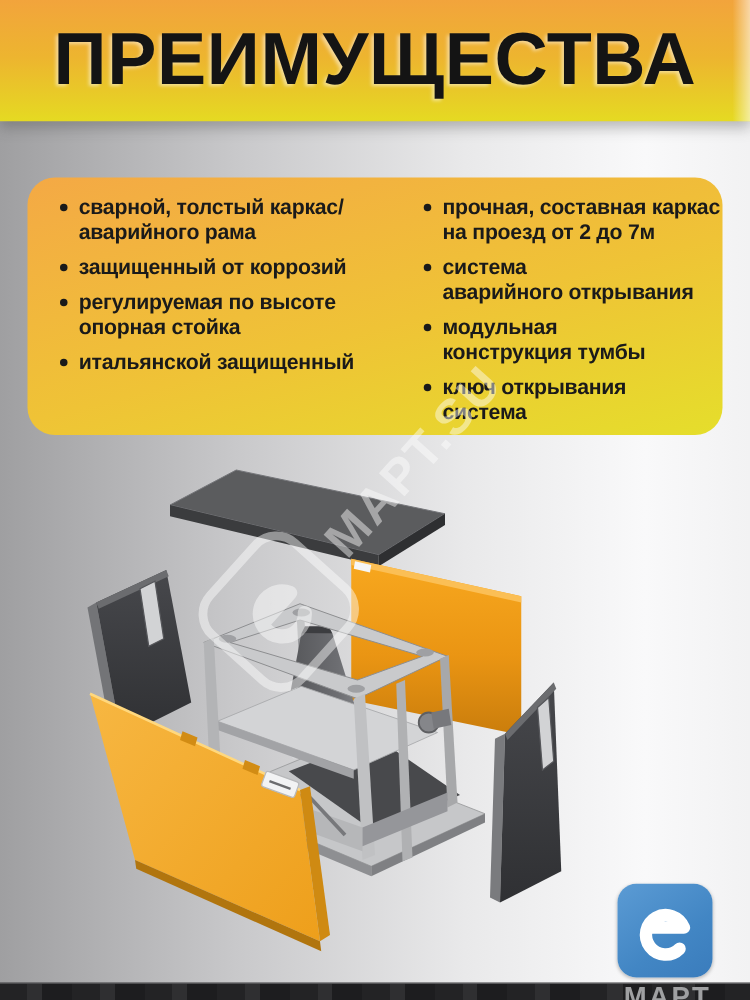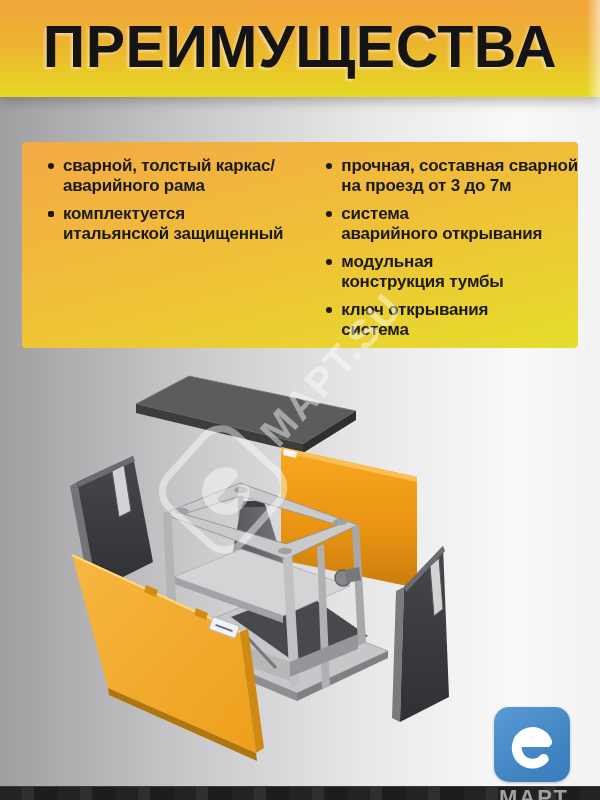--- a/index.html
+++ b/index.html
@@ -24,21 +24,21 @@
   }
   .title {
     margin:0; padding-bottom:4px;
     font-size:59px; font-weight:700; color:#141414; letter-spacing:0.5px;
     text-shadow:-2px 2px 3px rgba(255,255,255,.5);
     white-space:nowrap;
   }
   
   .card {
     position:absolute; left:22px; top:142px; width:556px; height:206px; z-index:4;
-    border-radius:4px; box-sizing:border-box;
+    border-radius:22px; box-sizing:border-box;
     background:linear-gradient(165deg,#f4a945 0%,#efc336 55%,#e5de2b 100%);
     padding:14px 0 0 26px; display:flex;
   }
   ul.adv { list-style:none; margin:0; padding:0; }
   ul.adv.left-col { width:291px; }
   ul.adv li {
     position:relative; padding-left:15px; margin-bottom:8px;
     font-size:17px; line-height:20px; font-weight:700; color:#1a1a1a;
     white-space:nowrap; letter-spacing:-0.2px;
   }
@@ -88,32 +88,34 @@
     <h1 class="title">ПРЕИМУЩЕСТВА</h1>
   </header>
 
   <section class="card">
     <ul class="adv left-col">
       <li>
         <span class="l1">сварной, толстый каркас/</span>
         <span class="l2">аварийного рама</span>
       </li>
       <li>
-      </li>
-      <li>
-      </li>
-      <li>
-        <span class="l1">комплектуется</span>
+        <span class="l2">защищенный от коррозий</span>
+      </li>
+      <li>
+        <span class="l1">регулируемая по высоте</span>
+        <span class="l2">опорная стойка</span>
+      </li>
+      <li>
         <span class="l2">итальянской защищенный</span>
       </li>
     </ul>
     <ul class="adv right-col">
       <li>
-        <span class="l1">прочная, составная сварной</span>
-        <span class="l2">на проезд от 3 до 7м</span>
+        <span class="l1">прочная, составная каркас</span>
+        <span class="l2">на проезд от 2 до 7м</span>
       </li>
       <li>
         <span class="l1">система</span>
         <span class="l2">аварийного открывания</span>
       </li>
       <li>
         <span class="l1">модульная</span>
         <span class="l2">конструкция тумбы</span>
       </li>
       <li>

